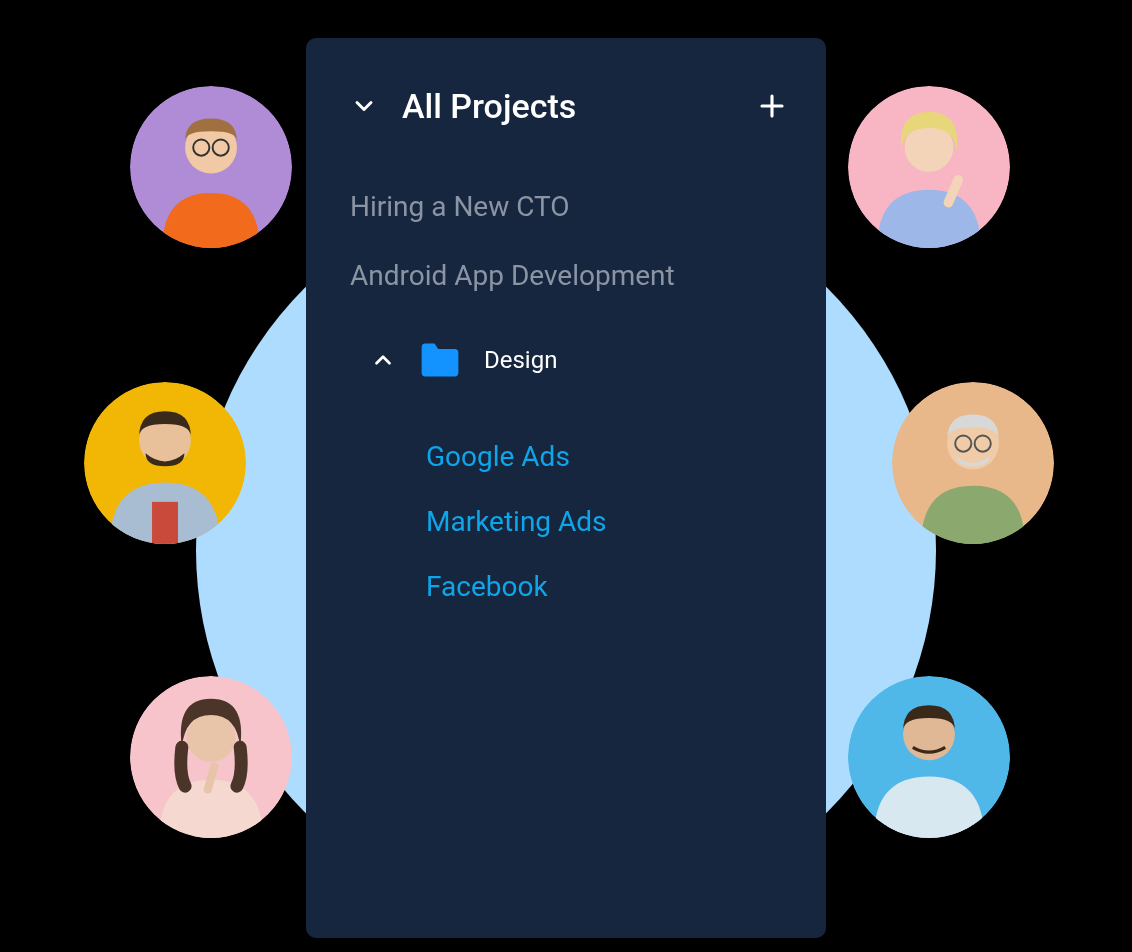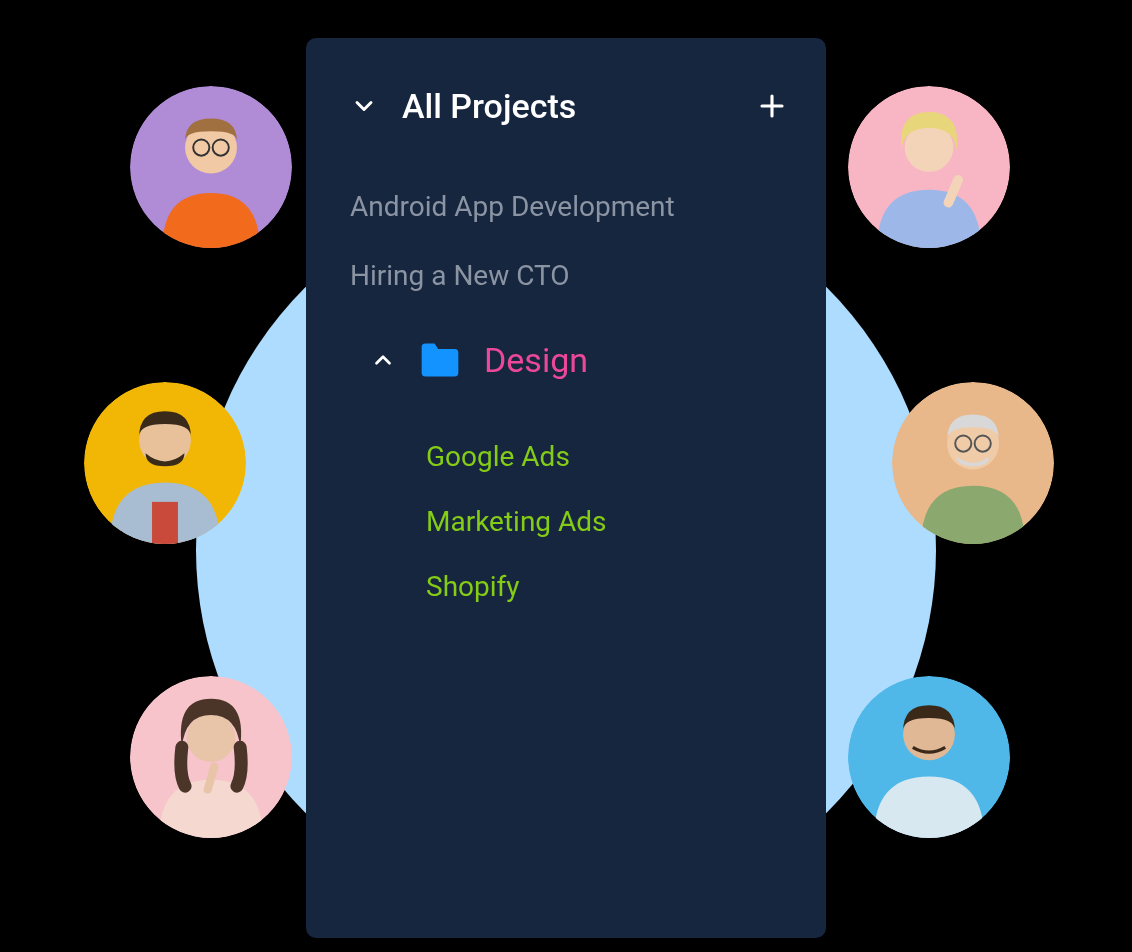--- a/index.html
+++ b/index.html
@@ -62,24 +62,24 @@
   display: flex;
   align-items: center;
   gap: 22px;
   padding: 20px 0 20px 28px;
   cursor: pointer;
 }
 .folder-row .chev { width: 26px; height: 26px; }
 .folder-row .chev svg { width: 26px; height: 26px; }
 .folder-icon { width: 44px; height: 44px; display: flex; align-items: center; justify-content: center; }
 .folder-icon svg { width: 44px; height: 40px; }
-.folder-label { font-size: 34px; color: #ec4899; font-weight: 400; }
+.folder-label { font-size: 24px; color: #ffffff; font-weight: 400; }
 .sub-item {
   font-size: 28px;
-  color: #84cc16;
+  color: #0ea5e9;
   padding: 16px 0 16px 84px;
   cursor: pointer;
 }
 .avatar {
   position: absolute;
   width: 162px;
   height: 162px;
   border-radius: 50%;
   overflow: hidden;
 }
@@ -168,22 +168,22 @@
     </span>
     <span class="panel-title">All Projects</span>
     <span class="plus-btn">
       <svg viewBox="0 0 24 24" fill="none" stroke="#fff" stroke-width="2.5" stroke-linecap="round">
           <line x1="12" y1="4" x2="12" y2="20"></line>
           <line x1="4" y1="12" x2="20" y2="12"></line>
         </svg>
     </span>
   </div>
 
+  <div class="item">Hiring a New CTO</div>
   <div class="item">Android App Development</div>
-  <div class="item">Hiring a New CTO</div>
 
   <div class="spacer-sm"></div>
 
   <div class="folder-row">
     <span class="chev">
       <svg viewBox="0 0 24 24" fill="none" stroke="#fff" stroke-width="2.5" stroke-linecap="round" stroke-linejoin="round">
           <polyline points="6 15 12 9 18 15"></polyline>
         </svg>
     </span>
     <span class="folder-icon">
@@ -192,15 +192,15 @@
         </svg>
     </span>
     <span class="folder-label">Design</span>
   </div>
 
 
   <div class="spacer-md"></div>
 
   <div class="sub-item">Google Ads</div>
   <div class="sub-item">Marketing Ads</div>
-  <div class="sub-item">Shopify</div>
+  <div class="sub-item">Facebook</div>
 
 </div>
 
 </body></html>

